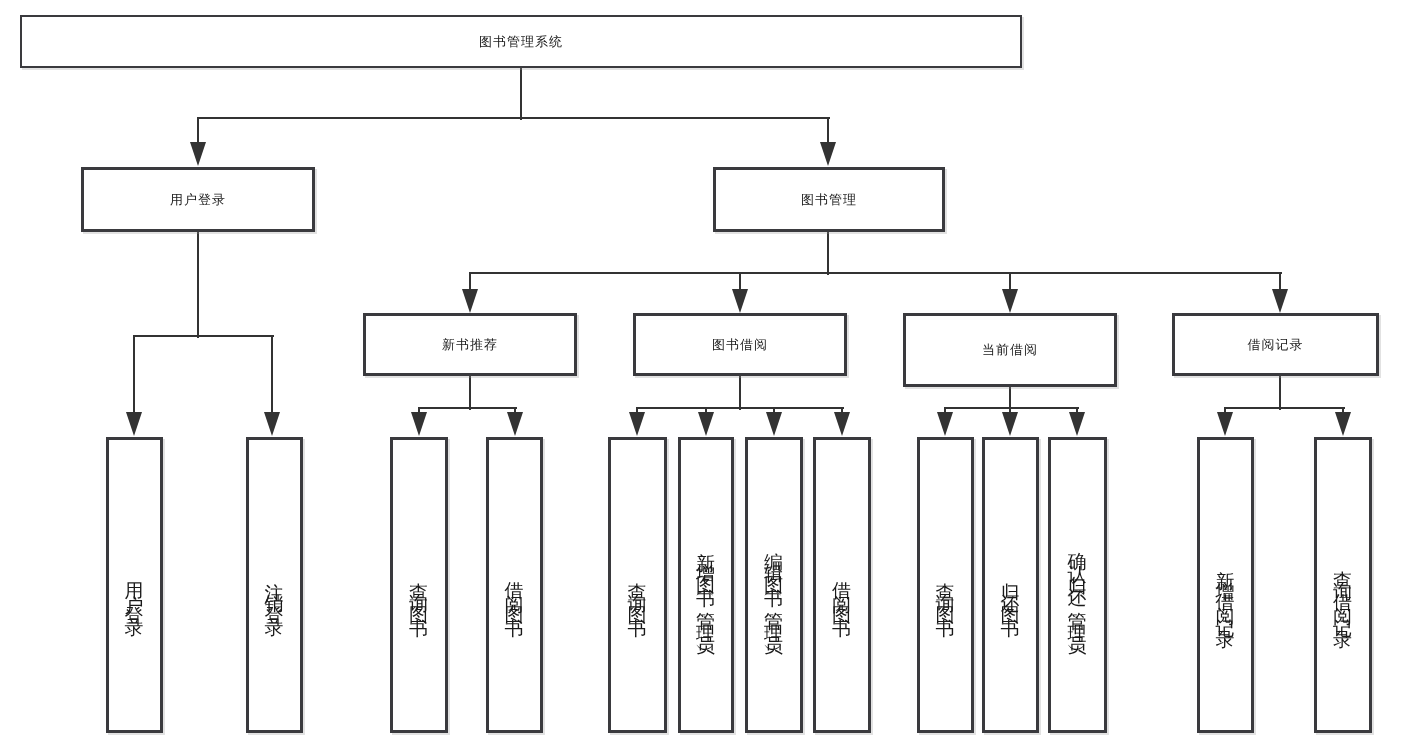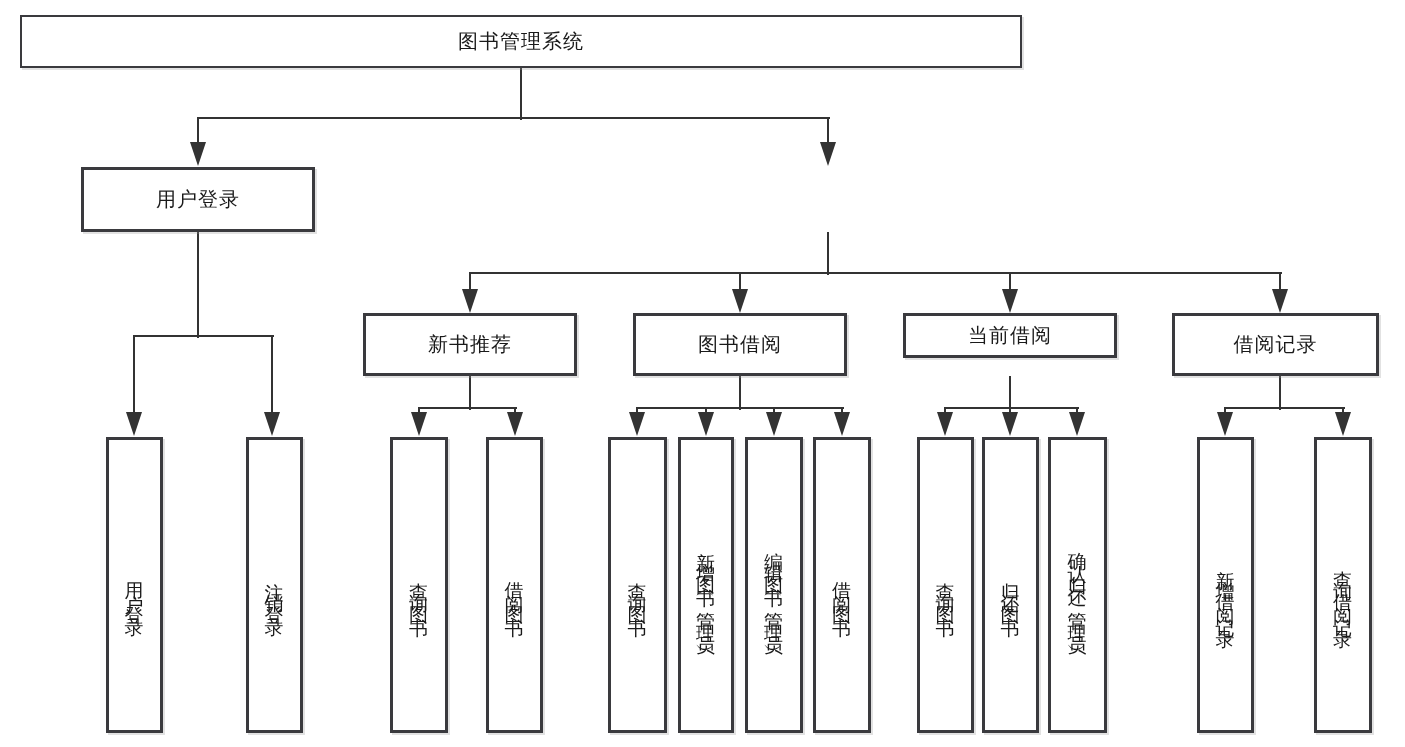--- a/index.html
+++ b/index.html
@@ -14,21 +14,21 @@
   .box{
     position:absolute;
     box-sizing:border-box;
     background:#ffffff;
     border:3px solid #3a3a3e;
     display:flex;align-items:center;justify-content:center;
     box-shadow:2px 2px 0 rgba(150,150,150,0.28);
   }
   .box.root{border-width:2px;}
   .hlbl{
-    font-size:20px;
+    font-size:13px;
     letter-spacing:1px;
     color:#1a1a1a;
     white-space:nowrap;
   }
   .vlbl{
     writing-mode:vertical-rl;
     text-orientation:mixed;
     font-size:19px;
     line-height:1;
     letter-spacing:12px;
@@ -118,28 +118,31 @@
   <div class="arrow" style="left:1217px;top:412px"></div>
   <div class="arrow" style="left:1335px;top:412px"></div>
 
   <div class="box root" style="left:20px;top:15px;width:1002px;height:53px">
     <span class="hlbl">图书管理系统</span>
   </div>
 
   <div class="box" style="left:81px;top:167px;width:234px;height:65px">
     <span class="hlbl">用户登录</span>
   </div>
+  <div class="box" style="left:713px;top:167px;width:232px;height:65px">
+    <span class="hlbl">图书管理</span>
+  </div>
 
   <div class="box" style="left:633px;top:313px;width:214px;height:63px">
     <span class="hlbl">图书借阅</span>
   </div>
   <div class="box" style="left:363px;top:313px;width:214px;height:63px">
     <span class="hlbl">新书推荐</span>
   </div>
-  <div class="box" style="left:903px;top:313px;width:214px;height:45px">
+  <div class="box" style="left:903px;top:313px;width:214px;height:74px">
     <span class="hlbl">当前借阅</span>
   </div>
   <div class="box" style="left:1172px;top:313px;width:207px;height:63px">
     <span class="hlbl">借阅记录</span>
   </div>
 
   <div class="box" style="left:106px;top:437px;width:57px;height:296px">
     <span class="vlbl">用户登录</span>
   </div>
   <div class="box" style="left:246px;top:437px;width:57px;height:296px">

